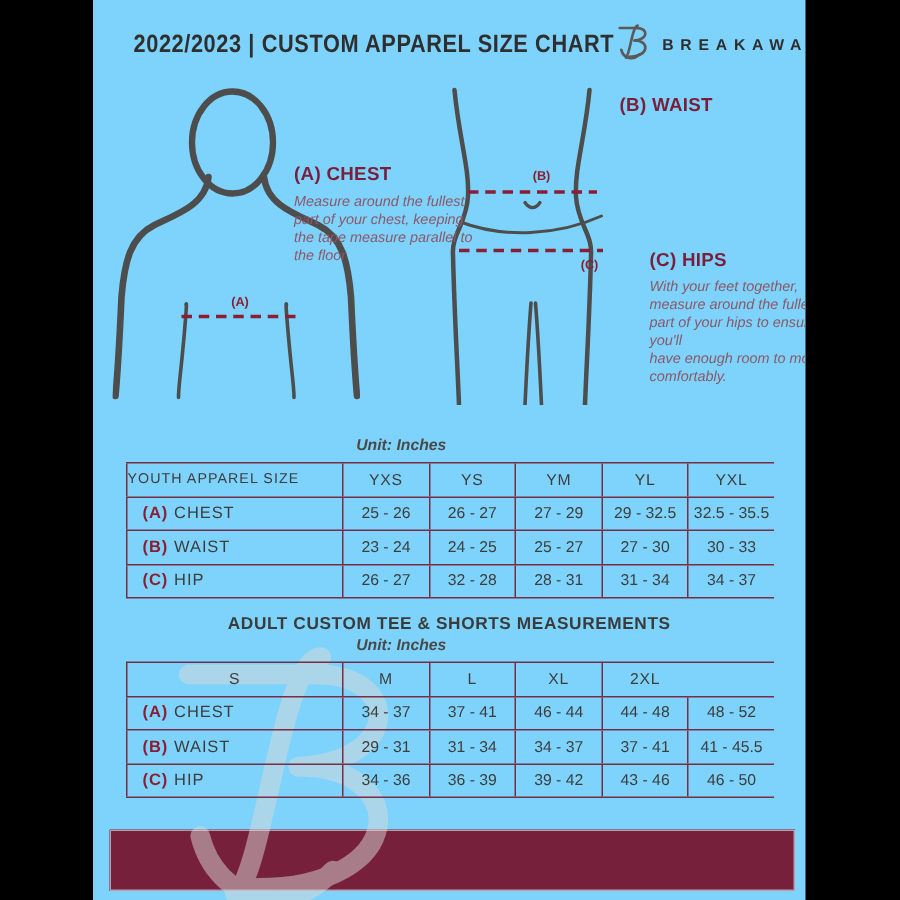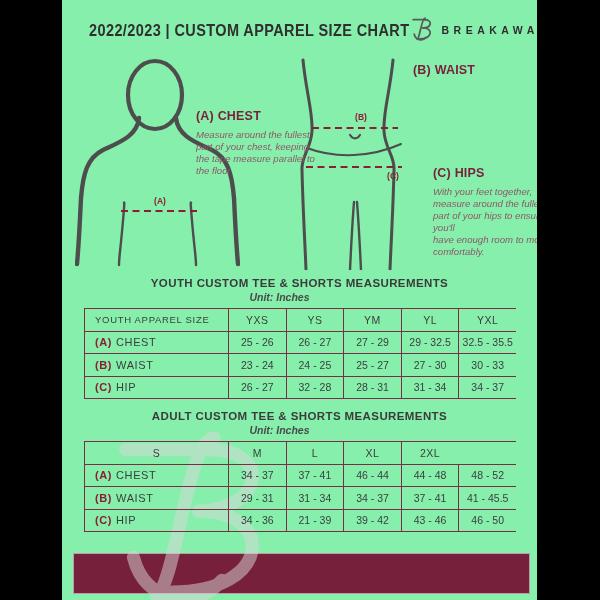--- a/index.html
+++ b/index.html
@@ -1,52 +1,52 @@
 <!DOCTYPE html>
 <html><head>
 <meta charset="utf-8">
 <style>
   * { margin:0; padding:0; box-sizing:border-box; }
   html,body { width:600px; height:600px; }
   body { background:#000; position:relative; overflow:hidden;
          font-family:"Liberation Sans", sans-serif; }
   .page { position:absolute; left:62px; top:0; width:475px; height:600px;
-          background:#86efac; overflow:hidden; }
+          background:#7dd3fc; overflow:hidden; }
 
   
   .header { position:absolute; top:17px; left:27px; right:24px; height:26px;
             display:flex; align-items:center; justify-content:space-between; }
   .doc-title { font-size:14.5px; font-weight:bold; color:#2f2f2f;
                letter-spacing:.4px; transform:scaleY(1.15); transform-origin:left center;
                white-space:nowrap; }
   .brand { display:flex; align-items:center; gap:7px; }
   .brand-name { font-size:10.5px; font-weight:bold; color:#2e2e2e; letter-spacing:4.5px; }
 
   
   .figure-svg, .dash-svg { position:absolute; }
   .dash-label { position:absolute; font-size:8.5px; font-weight:bold; color:#8a1e34; text-align:center; }
   .guide-block { position:absolute; }
   .guide-heading { font-size:12.5px; font-weight:bold; color:#7a1f3b; letter-spacing:.2px; margin-bottom:6px; }
   .guide-body { font-size:9.6px; font-style:italic; color:#8d5768; line-height:12px; white-space:pre-line; }
 
   
   .sec-title { position:absolute; left:0; width:475px; text-align:center;
                font-size:11.5px; font-weight:bold; color:#3b3b3b; letter-spacing:.4px; }
-  .sec-unit  { position:absolute; left:12px; width:411px; text-align:center;
+  .sec-unit  { position:absolute; left:0; width:411px; text-align:center;
                font-size:10.5px; font-style:italic; font-weight:bold; color:#4a4a4a; }
 
   
   .size-table { position:absolute; left:22px; width:432px; z-index:2; }
   .t-row { display:grid; grid-template-columns:144px repeat(5,1fr);
            border-top:1.5px solid #7b2c44; }
   .t-row:last-child { border-bottom:1.5px solid #7b2c44; }
   .t-cell { border-left:1.5px solid #7b2c44; height:21.5px;
             display:flex; align-items:center; justify-content:center;
             font-size:10.5px; color:#3d3d3d; }
-  .t-corner { justify-content:flex-start; padding-left:10px; font-size:9.5px;
+  .t-corner { justify-content:flex-start; font-size:9.5px;
               letter-spacing:.7px; color:#3d3d3d; }
   .t-size { font-weight:normal; letter-spacing:.5px; }
   .t-label { justify-content:flex-start; padding-left:10px; font-size:11px; letter-spacing:.6px; }
   .t-prefix { color:#8a1e34; font-weight:bold; margin-right:4px; }
 
   
   .watermark { position:absolute; left:28px; top:415px; opacity:.5; z-index:1; }
   .footer-bar { position:absolute; left:11px; top:553px; width:457px; height:41px;
                 background:#76203c; box-shadow:inset 0 0 0 1px rgba(255,255,255,.55),
                 inset 0 0 0 3px rgba(118,32,60,1); }
@@ -110,21 +110,20 @@
   </div>
   <div class="guide-block" style="left:351px; top:63px; width:116px;">
     <div class="guide-heading">(B) WAIST</div>
   </div>
   <div class="guide-block" style="left:371px; top:166px; width:118px;">
     <div class="guide-heading">(C) HIPS</div>
     <div class="guide-body">With your feet together, measure around the fullest part of your hips to ensure you'll
 have enough room to move comfortably.</div>
   </div>
 
-  <div class="sec-title" style="top:277px;">YOUTH CUSTOM TEE &amp; SHORTS MEASUREMENTS</div>
   <div class="sec-unit" style="top:291px;">Unit: Inches</div>
   <div class="size-table" style="top:308px;">
       <div class="t-row">
         <div class="t-cell t-corner">YOUTH APPAREL SIZE</div>
         <div class="t-cell t-size">YXS</div>
         <div class="t-cell t-size">YS</div>
         <div class="t-cell t-size">YM</div>
         <div class="t-cell t-size">YL</div>
         <div class="t-cell t-size">YXL</div>
       </div>
@@ -204,21 +203,21 @@
         <div class="t-cell t-val">34 - 37</div>
         <div class="t-cell t-val">37 - 41</div>
         <div class="t-cell t-val">41 - 45.5</div>
       </div>
       <div class="t-row">
         <div class="t-cell t-label">
           <span class="t-prefix">(C)</span>
           <span>HIP</span>
         </div>
         <div class="t-cell t-val">34 - 36</div>
-        <div class="t-cell t-val">21 - 39</div>
+        <div class="t-cell t-val">36 - 39</div>
         <div class="t-cell t-val">39 - 42</div>
         <div class="t-cell t-val">43 - 46</div>
         <div class="t-cell t-val">46 - 50</div>
       </div>
     </div>
 
   <div class="footer-bar"></div>
 </div>
 
 </body></html>

